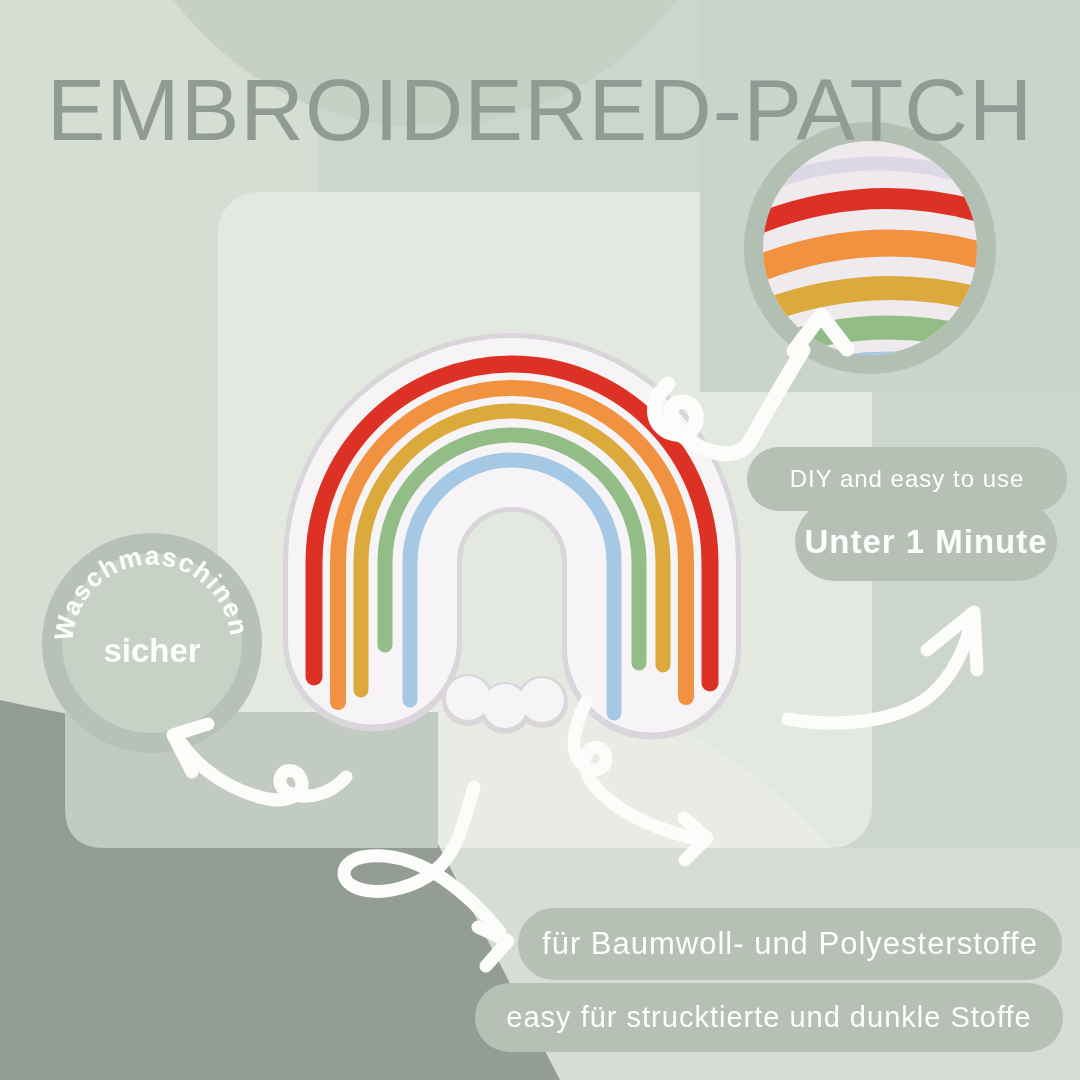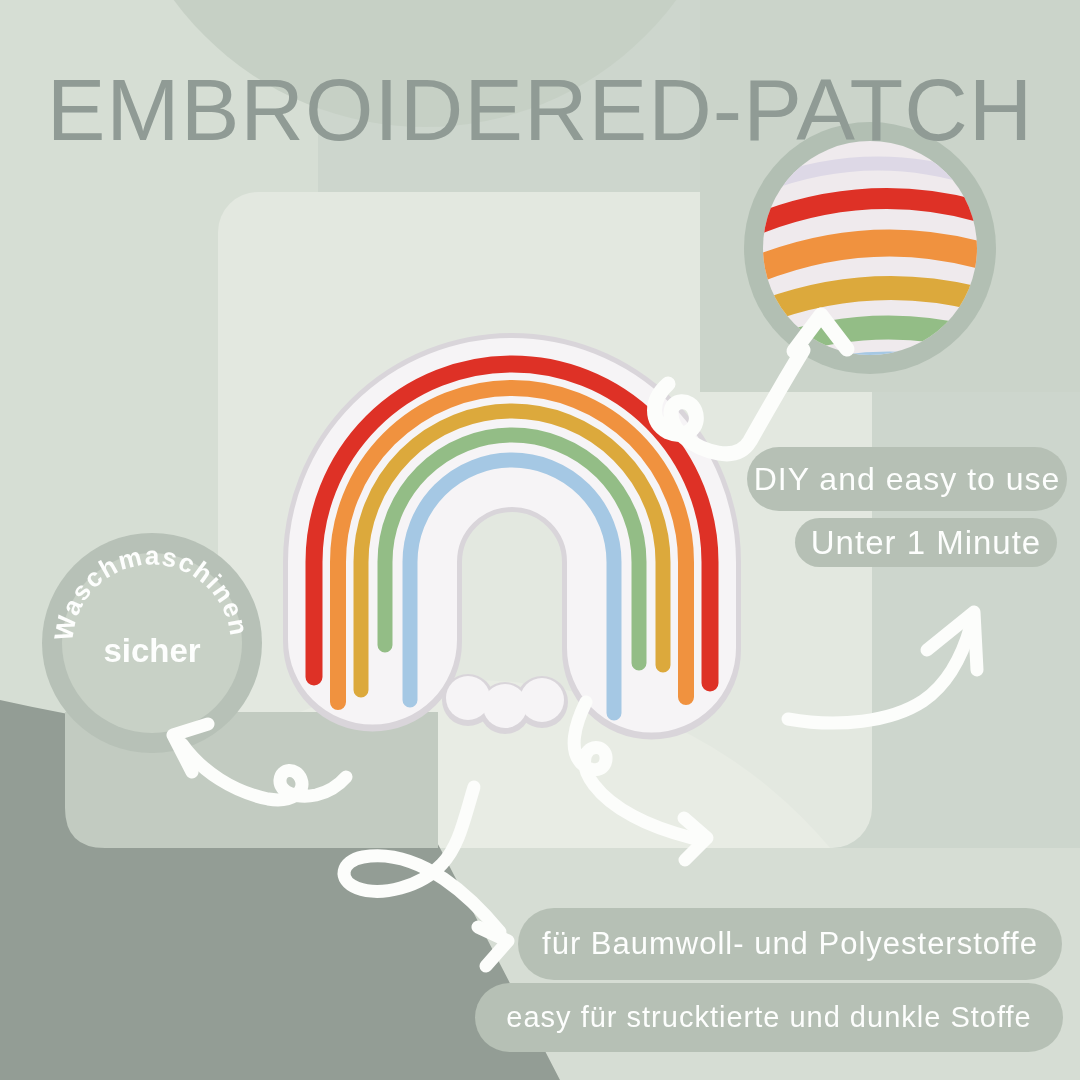--- a/index.html
+++ b/index.html
@@ -12,22 +12,22 @@
     position:absolute;left:0;right:0;top:30px;height:110px;
     text-align:center;font-size:88px;font-weight:300;letter-spacing:1px;
     color:#909b95;line-height:110px;white-space:nowrap;margin-top:25px;
   }
   .pill{
     position:absolute;display:flex;align-items:center;justify-content:center;
     background:#b6c0b5;color:#fdfefd;border-radius:60px;
     letter-spacing:1px;white-space:nowrap;
   }
   .pill-buegeleisen{left:10px;top:198px;width:458px;height:70px;font-size:31px;}
-  .pill-diy{left:747px;top:447px;width:320px;height:64px;font-size:32px;}
-  .pill-minute{left:795px;top:518px;width:262px;height:49px;font-size:33px;}
+  .pill-diy{left:747px;top:447px;width:320px;height:64px;font-size:24px;}
+  .pill-minute{left:795px;top:502px;width:262px;height:79px;font-size:33px;font-weight:bold;}
   .pill-iron-on{left:727px;top:792px;width:338px;height:86px;font-size:37px;}
   .pill-fabric{left:518px;top:908px;width:544px;height:72px;font-size:31px;}
   .pill-dark-fabric{left:475px;top:983px;width:588px;height:69px;font-size:29px;}
 </style>
 </head>
 <body>
 
 <div class="canvas">
 
   <svg class="bg-svg" width="1080" height="1080" viewBox="0 0 1080 1080">

